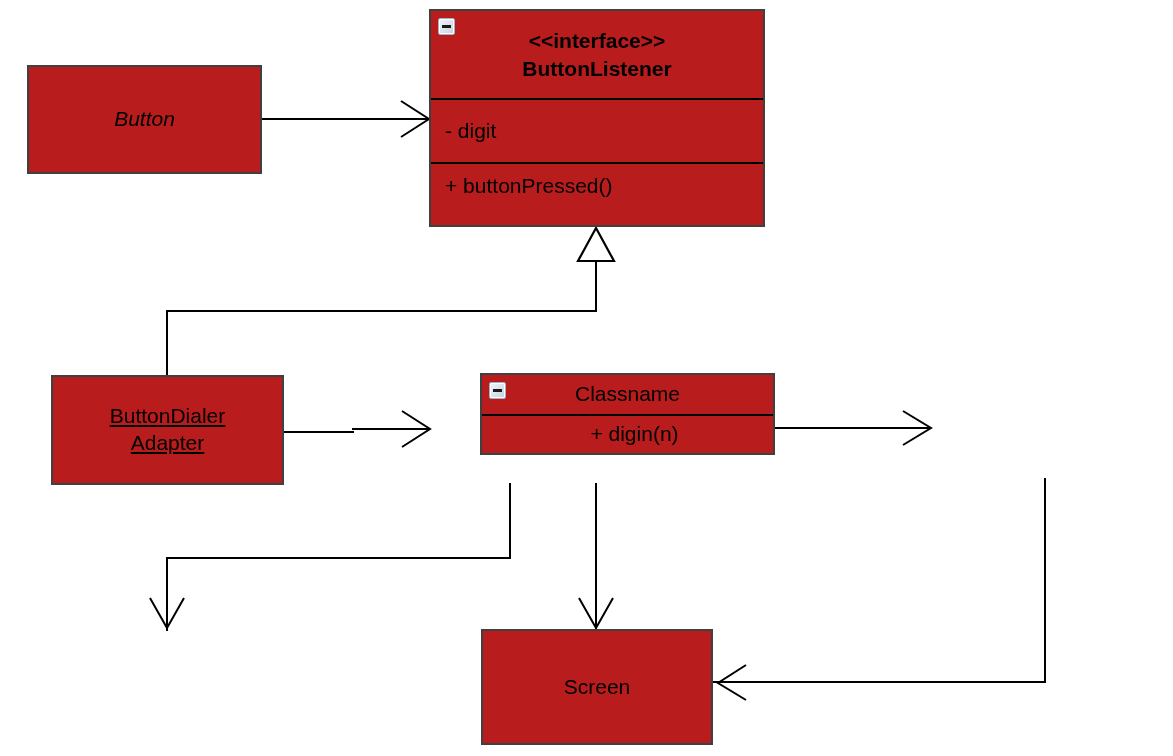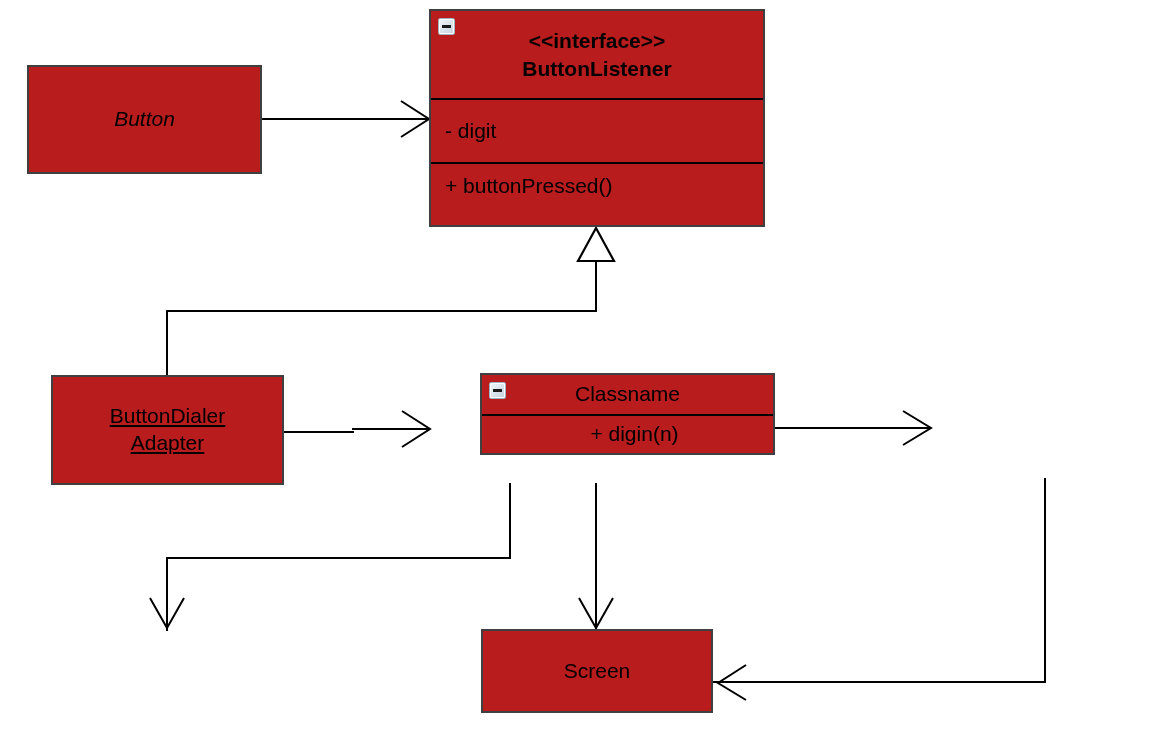--- a/index.html
+++ b/index.html
@@ -202,17 +202,17 @@
         </span>
       <span class="cmp-title">Classname</span>
     </div>
     <div class="compartment cmp-member" style="height:55px;justify-content:center;">
       <span>+ digin(n)</span>
     </div>
   </div>
 
 
 
-  <div class="uml-box simple-box" style="left:481px; top:629px; width:232px; height:84px;text-align:right;">
+  <div class="uml-box simple-box" style="left:481px; top:629px; width:232px; height:116px;text-align:right;">
     <span class="box-label">Screen</span>
   </div>
 
 </div>
 
 </body></html>

